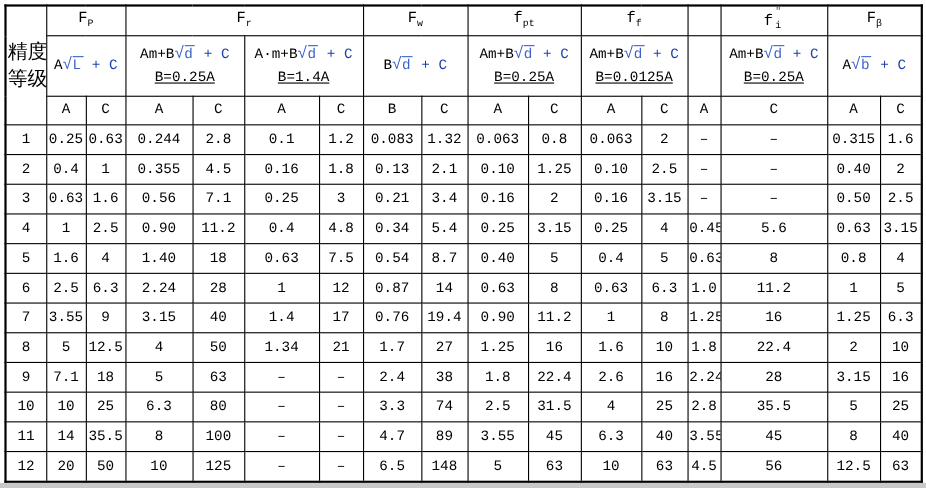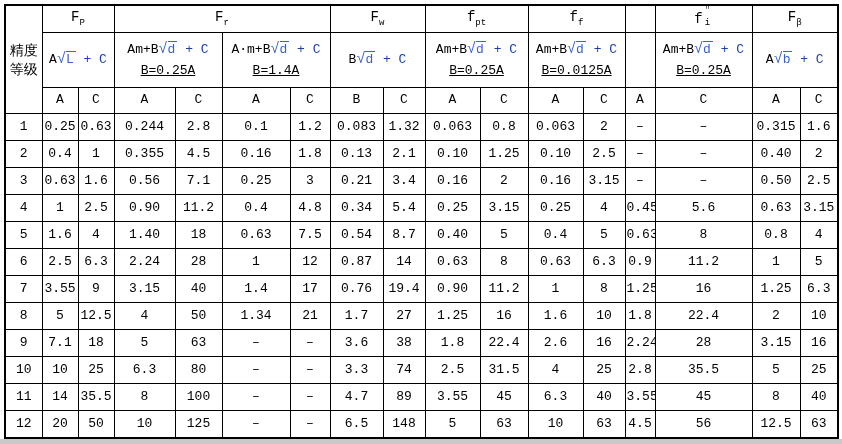--- a/index.html
+++ b/index.html
@@ -28,21 +28,21 @@
     font-weight:normal;
     font-size:13px;
     line-height:1.25;
     overflow:hidden;
     white-space:nowrap;
   }
   tr.grp-row th{height:26px;}
   tr.formula-row th{height:54px;}
   tr.sub-row th{height:25px;}
   tbody td{height:26px;}
-  .corner{font-family:"Liberation Sans","DejaVu Sans",sans-serif;font-size:14px;line-height:1.3;}
+  .corner{font-family:"Liberation Sans","DejaVu Sans",sans-serif;font-size:18px;line-height:1.3;}
   .glabel{font-size:14px;}
   sub.gsub{font-size:9px;vertical-align:-4px;letter-spacing:0;}
   .fi-stack{display:inline-block;position:relative;width:10px;height:20px;vertical-align:-6px;}
   .fi-stack .ss-sup{position:absolute;top:-3px;left:2px;font-size:9px;color:#555;}
   .fi-stack .ss-sub{position:absolute;bottom:0px;left:2px;font-size:9px;}
   .f-main{font-size:13px;}
   .f-note{font-size:13px;margin-top:3px;text-decoration:underline;}
   .sqrt{color:#3b62c9;white-space:nowrap;}
   .sqrt .rsign{font-size:15px;}
   .sqrt .rad{border-top:1.4px solid #3b62c9;padding:0 2px 0 0;}
@@ -256,21 +256,21 @@
         <td>2.24</td>
         <td>28</td>
         <td>1</td>
         <td>12</td>
         <td>0.87</td>
         <td>14</td>
         <td>0.63</td>
         <td>8</td>
         <td>0.63</td>
         <td>6.3</td>
-        <td>0.9</td>
+        <td>1.0</td>
         <td>11.2</td>
         <td>1</td>
         <td>5</td>
       </tr>
       <tr>
         <td>7</td>
         <td>3.55</td>
         <td>9</td>
         <td>3.15</td>
         <td>40</td>
@@ -307,21 +307,21 @@
         <td>10</td>
       </tr>
       <tr>
         <td>9</td>
         <td>7.1</td>
         <td>18</td>
         <td>5</td>
         <td>63</td>
         <td>–</td>
         <td>–</td>
-        <td>3.6</td>
+        <td>2.4</td>
         <td>38</td>
         <td>1.8</td>
         <td>22.4</td>
         <td>2.6</td>
         <td>16</td>
         <td>2.24</td>
         <td>28</td>
         <td>3.15</td>
         <td>16</td>
       </tr>

